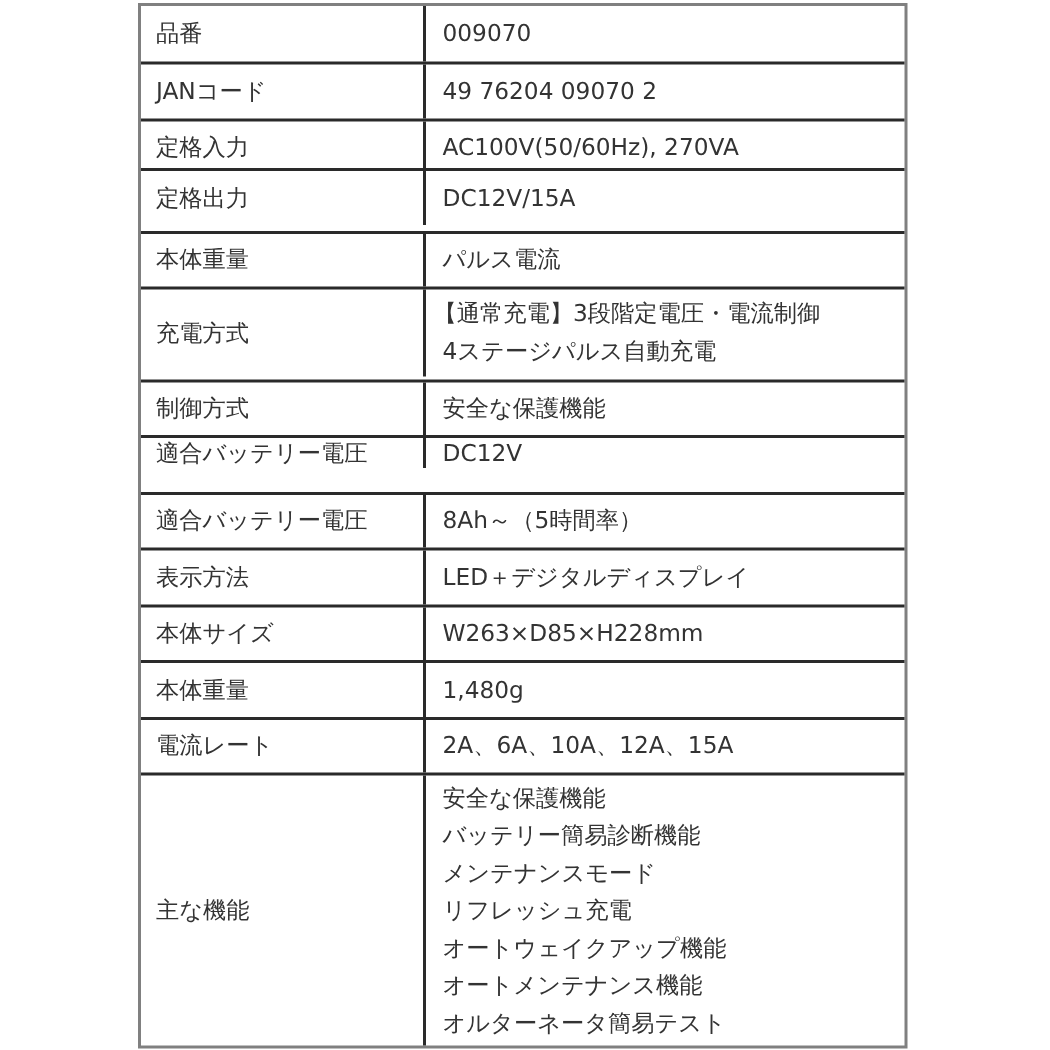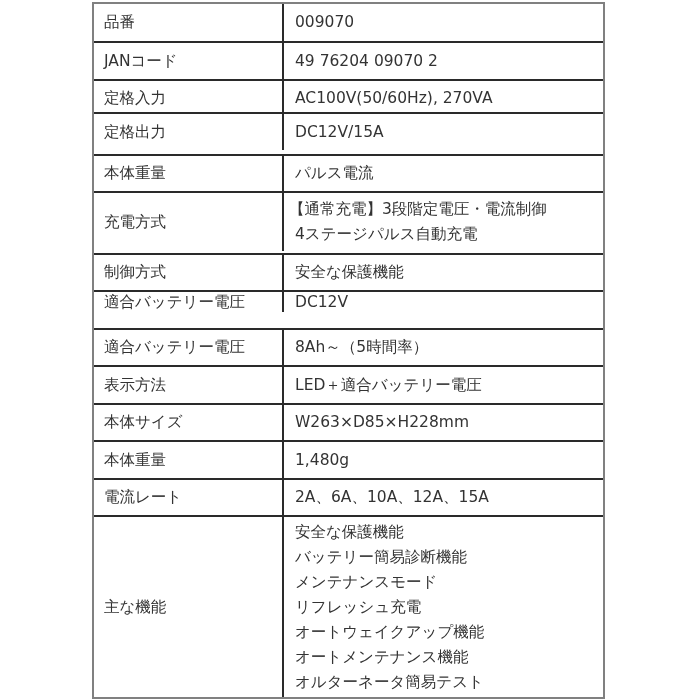--- a/index.html
+++ b/index.html
@@ -131,21 +131,21 @@
   <div class="row" style="top:324px;height:37px;">
     <div class="cell-label">適合バッテリー電圧</div>
     <div class="cell-value">
       <span class="line">8Ah～（5時間率）</span>
     </div>
   </div>
 
   <div class="row" style="top:361px;height:38px;">
     <div class="cell-label">表示方法</div>
     <div class="cell-value">
-      <span class="line">LED＋適合バッテリー電圧</span>
+      <span class="line">LED＋デジタルディスプレイ</span>
     </div>
   </div>
 
   <div class="row" style="top:399px;height:37px;">
     <div class="cell-label">本体サイズ</div>
     <div class="cell-value">
       <span class="line">W263×D85×H228mm</span>
     </div>
   </div>
 

